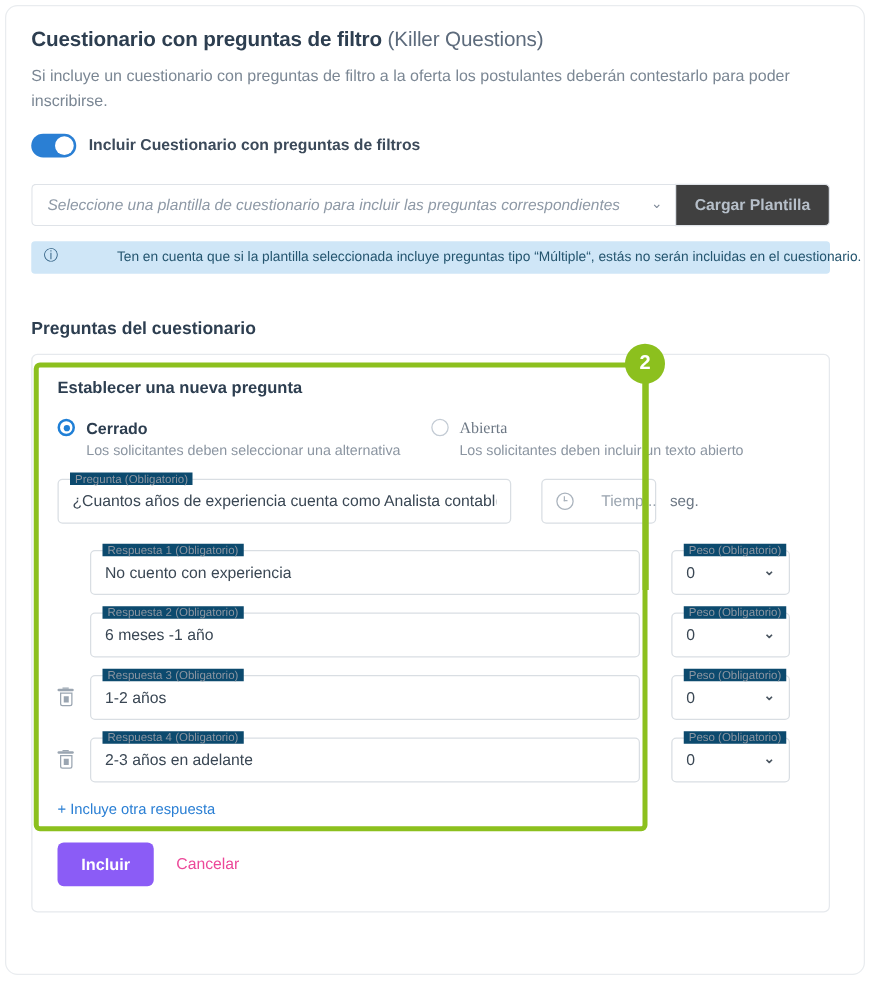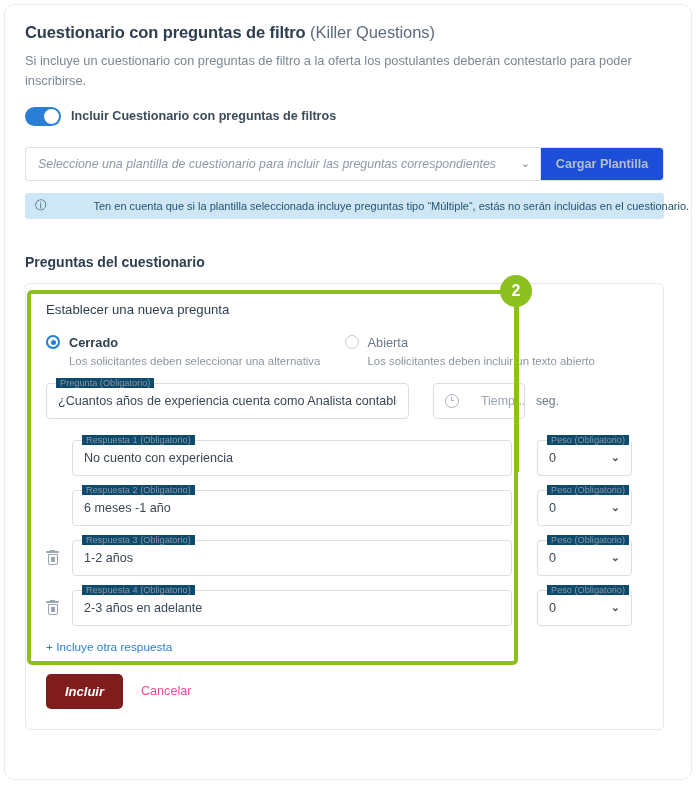--- a/index.html
+++ b/index.html
@@ -118,21 +118,21 @@
   .caret {
     color: #7a8594;
     font-size: 11px;
     margin-left: 8px;
     line-height: 1;
   }
   .btn-load {
     width: 124px;
     border: 1px solid #dfe3e8;
     border-radius: 0 4px 4px 0;
-    background: #1d4ed8;
+    background: #404040;
     color: #b6bfc9;
     font-size: 12.6px;
     font-weight: bold;
     display: flex;
     align-items: center;
     justify-content: center;
     box-sizing: border-box;
     cursor: default;
   }
 
@@ -175,21 +175,21 @@
     position: relative;
     width: 639px;
     border: 1px solid #e6e9ed;
     border-radius: 5px;
     background: #fff;
     box-sizing: border-box;
     padding: 18px 20px 20px 20px;
   }
   .qcard-title {
     font-size: 13.2px;
-    font-weight: normal;
+    font-weight: bold;
     color: #2d3e50;
     margin-bottom: 18px;
   }
 
   
   .radio-row {
     display: flex;
     margin-bottom: 16px;
   }
   .radio-col {
@@ -228,20 +228,21 @@
     background: #fff;
   }
   .rad-label {
     font-size: 12.8px;
     font-weight: bold;
     color: #2d3e50;
   }
   .rad-label.muted {
     font-weight: normal;
     color: #6d7885;
+    font-family: Liberation Serif, serif;
   }
   .rad-help {
     font-size: 11.4px;
     color: #8b95a1;
     margin: 5px 0 0 23px;
   }
 
   
   .fieldset {
     position: relative;
@@ -407,30 +408,29 @@
     cursor: pointer;
   }
 
   .actions {
     display: flex;
     align-items: center;
     gap: 18px;
     margin-top: 20px;
   }
   .btn-primary {
-    background: #7f1d1d;
+    background: #8b5cf6;
     color: #fff;
     font-size: 13px;
     font-weight: bold;
     border: none;
     border-radius: 5px;
     padding: 10px 19px;
     cursor: pointer;
     font-family: inherit;
-    font-style: italic;
   }
   .link-cancel {
     font-size: 12.6px;
     color: #ec4899;
     cursor: pointer;
   }
 
   
   .hl-box {
     position: absolute;

